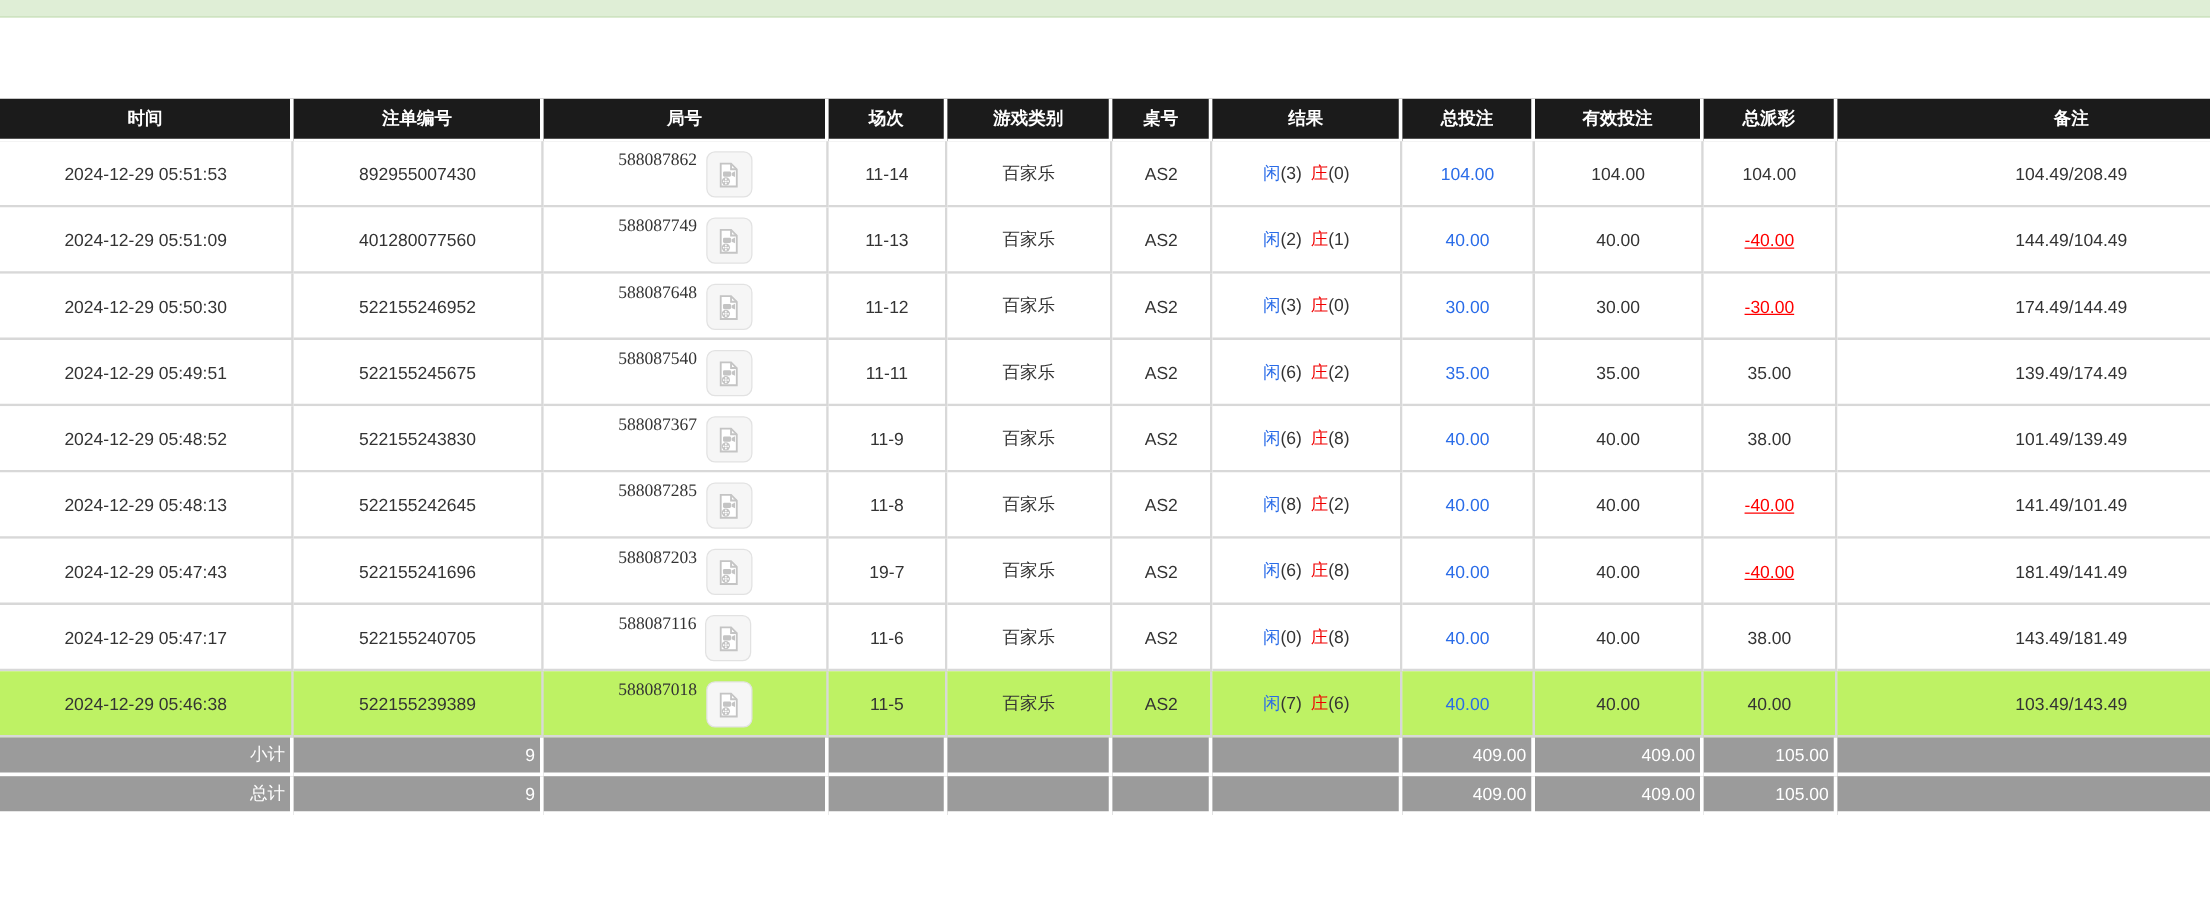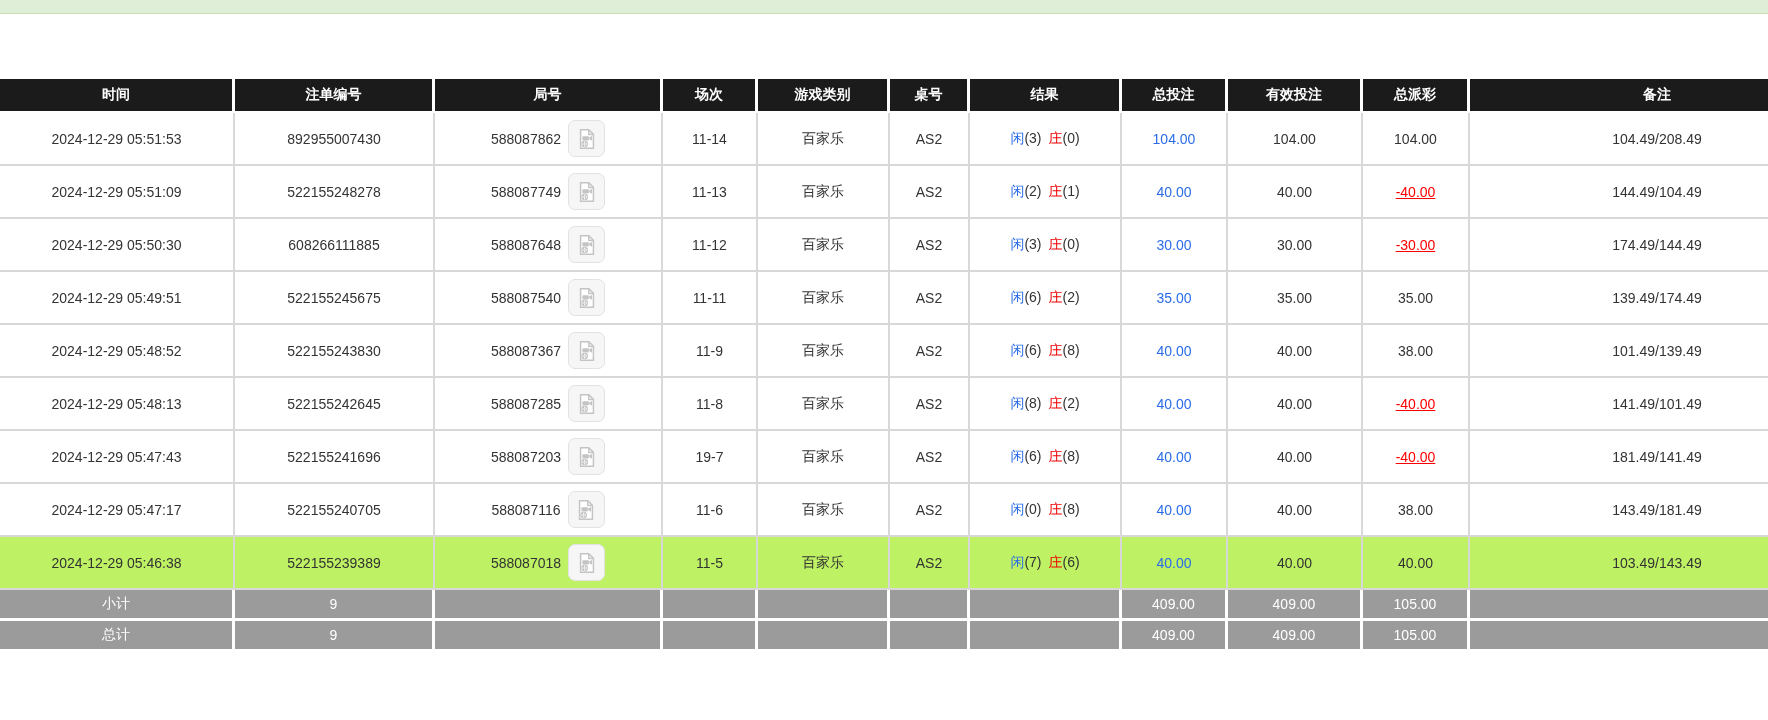--- a/index.html
+++ b/index.html
@@ -34,23 +34,24 @@
     border-bottom: 2px solid #d8d8d8;
     background: #ffffff;
   }
   tbody td:last-child { border-right: none; }
   tbody tr.highlight td { background: #bef264; }
   tfoot td {
     background: #9b9b9b; color: #ffffff;
     height: 31px; font-size: 14px;
     border-right: 3px solid #ffffff;
     border-bottom: 3px solid #ffffff;
+    text-align: right;
   }
   tfoot td:last-child { border-right: none; }
-  .round-wrap { display: inline-flex; align-items: center; gap: 7px; }
+  .round-wrap { display: inline-flex; align-items: flex-start; gap: 7px; font-family: Liberation Serif, serif; }
   .video-btn {
     width: 37px; height: 37px; flex: 0 0 auto;
     background: #f6f6f6; border: 1px solid #e2e2e2; border-radius: 7px;
     display: inline-flex; align-items: center; justify-content: center;
     cursor: pointer; padding: 0;
   }
   .player-label { color: #2a6ce8; }
   .banker-label { color: #f00000; margin-left: 7px; }
   .betlink { color: #2a6ce8; cursor: pointer; text-decoration: none; }
   .payout.neg { color: #ff0000; text-decoration: underline; }
@@ -118,21 +119,21 @@
     <td>AS2</td>
     <td><span class="player-label">闲</span><span>(3)</span><span class="banker-label">庄</span><span>(0)</span></td>
     <td><a class="betlink">104.00</a></td>
     <td>104.00</td>
     <td class="payout">104.00</td>
     <td>104.49/208.49</td>
   </tr>
 
   <tr>
     <td>2024-12-29 05:51:09</td>
-    <td>522155248278</td>
+    <td>401280077560</td>
     <td>
       <div class="round-wrap">
         <span>588087749</span>
         <button class="video-btn" type="button">
           <svg width="22" height="22" viewBox="0 0 24 24">
             <path d="M5 2 h9 l5 5 v15 h-14 z" fill="#ffffff" stroke="#c4c4c4" stroke-width="1.6"></path>
             <path d="M14 2 v5 h5" fill="none" stroke="#c4c4c4" stroke-width="1.6"></path>
             <rect x="7" y="9" width="7" height="4.5" rx="1" fill="#c4c4c4"></rect>
             <path d="M14.5 10.2 l3 -1.4 v5 l-3 -1.4 z" fill="#c4c4c4"></path>
             <circle cx="9.5" cy="17.5" r="3.6" fill="#c4c4c4"></circle>
@@ -150,21 +151,21 @@
     <td>AS2</td>
     <td><span class="player-label">闲</span><span>(2)</span><span class="banker-label">庄</span><span>(1)</span></td>
     <td><a class="betlink">40.00</a></td>
     <td>40.00</td>
     <td class="payout neg">-40.00</td>
     <td>144.49/104.49</td>
   </tr>
 
   <tr>
     <td>2024-12-29 05:50:30</td>
-    <td>608266111885</td>
+    <td>522155246952</td>
     <td>
       <div class="round-wrap">
         <span>588087648</span>
         <button class="video-btn" type="button">
           <svg width="22" height="22" viewBox="0 0 24 24">
             <path d="M5 2 h9 l5 5 v15 h-14 z" fill="#ffffff" stroke="#c4c4c4" stroke-width="1.6"></path>
             <path d="M14 2 v5 h5" fill="none" stroke="#c4c4c4" stroke-width="1.6"></path>
             <rect x="7" y="9" width="7" height="4.5" rx="1" fill="#c4c4c4"></rect>
             <path d="M14.5 10.2 l3 -1.4 v5 l-3 -1.4 z" fill="#c4c4c4"></path>
             <circle cx="9.5" cy="17.5" r="3.6" fill="#c4c4c4"></circle>

